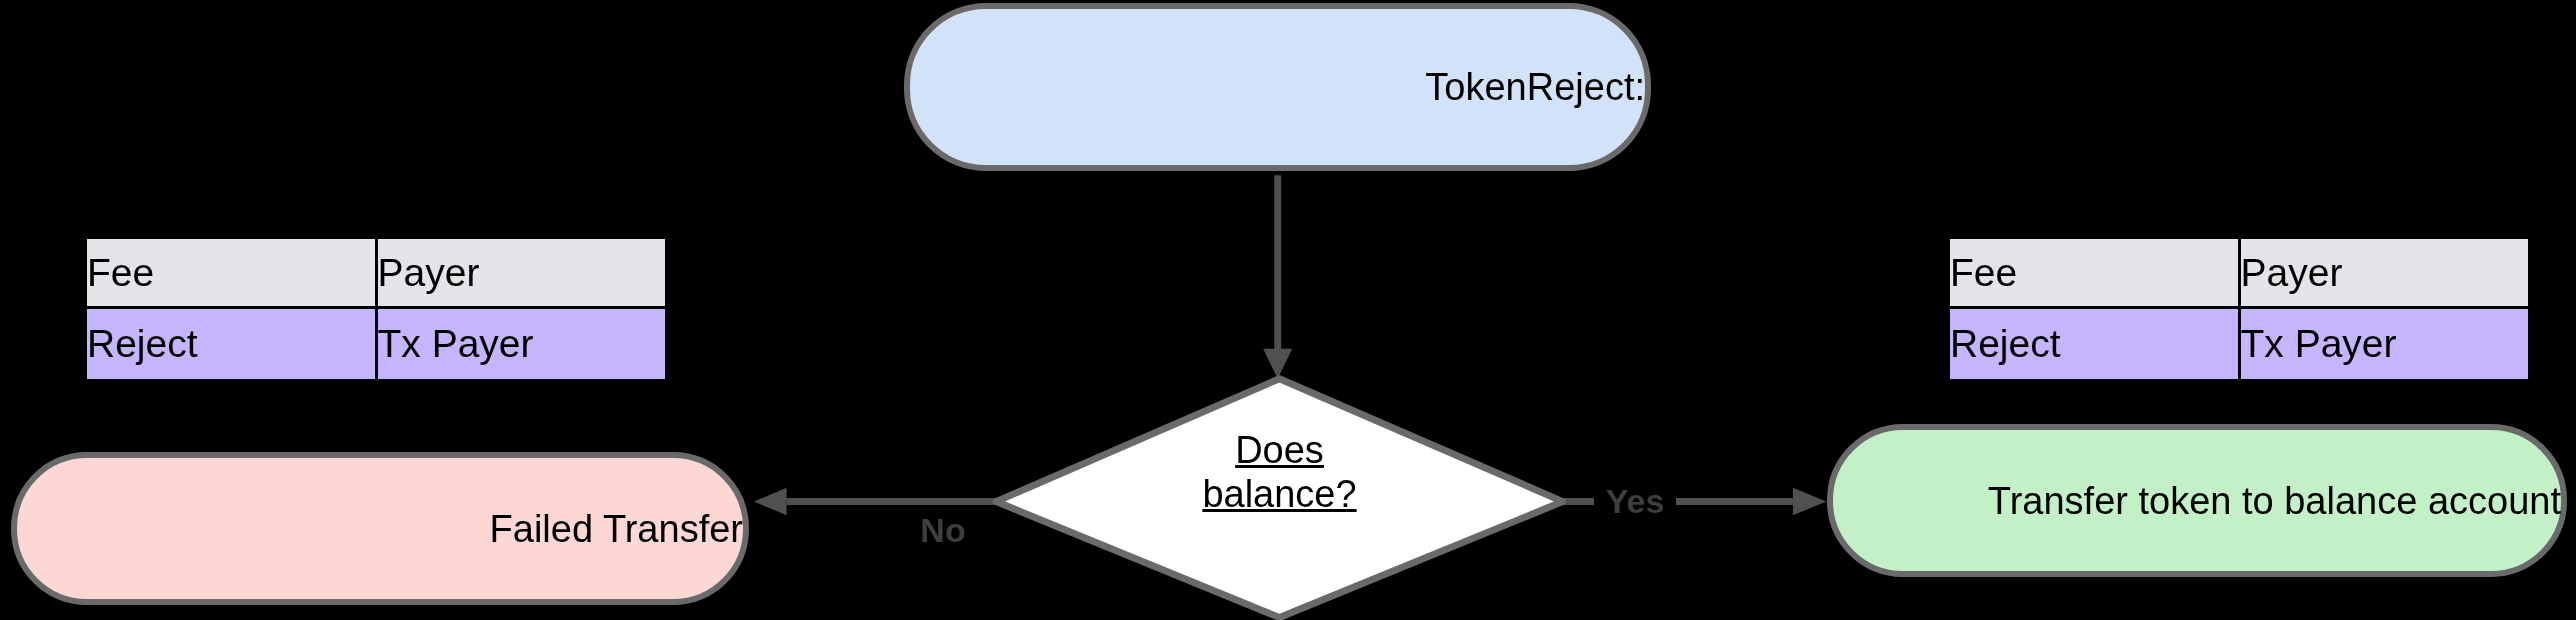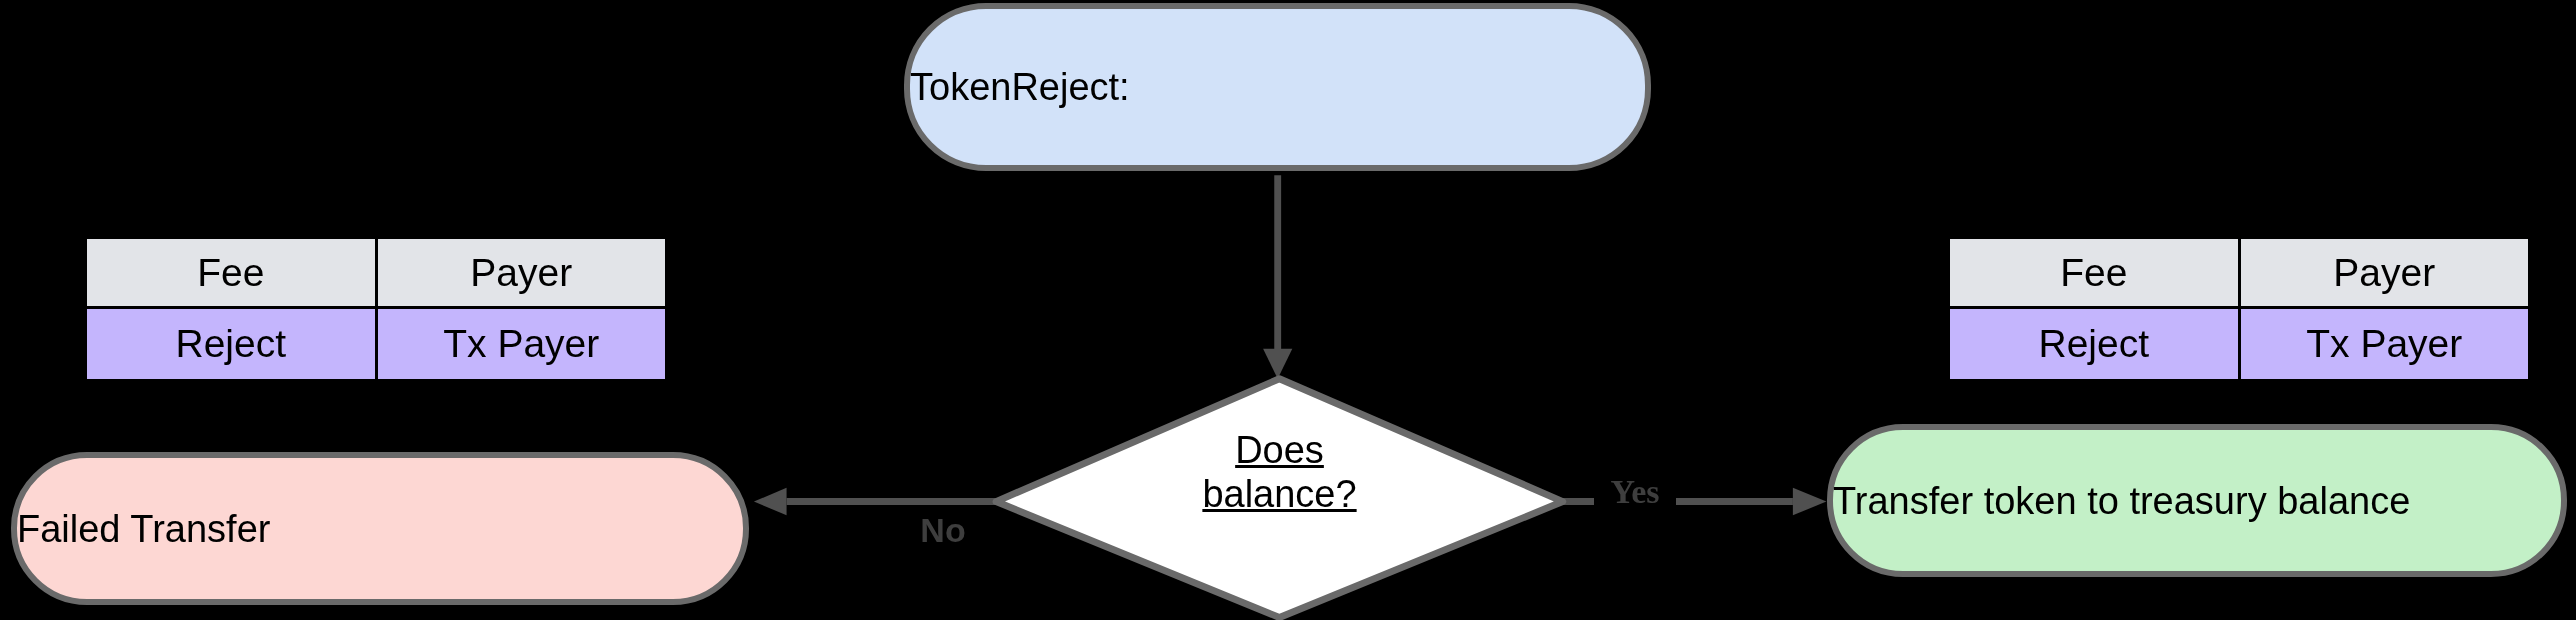--- a/index.html
+++ b/index.html
@@ -20,21 +20,21 @@
   .edge-line { stroke: #505050; stroke-width: 8; fill: none; }
   .edge-head { fill: #505050; stroke: none; }
   .diamond-shape { stroke: #6a6a6a; stroke-width: 8; stroke-linejoin: round; }
 
   .node {
     position: absolute;
     box-sizing: border-box;
     border: 6px solid #6a6a6a;
     display: flex;
     flex-direction: column;
-    align-items: flex-start;
+    align-items: flex-end;
     justify-content: center;
     text-align: center;
     font-size: 38px;
     line-height: 46px;
   }
   .node-start   { left: 904px; top: 3.4px;   width: 747px; height: 168px; border-radius: 82px; }
   .node-failed  { left: 11px;   top: 424px; width: 738px; height: 153px; border-radius: 76px; }
   .node-success { left: 1827px; top: 424px; width: 740px; height: 153px; border-radius: 76px; }
 
   .decision-text {
@@ -49,37 +49,37 @@
   .edge-label {
     position: absolute;
     background: #000;
     color: #3e3e3e;
     font-weight: 700;
     font-size: 34px;
     line-height: 41px;
     text-align: center;
   }
   .label-no  { left: 907px; top: 481px; width: 72px; margin-top: 29px; }
-  .label-yes { left: 1594px; top: 471px; width: 82px; font-family: Liberation Serif, serif; }
+  .label-yes { left: 1594px; top: 481px; width: 82px; }
 
   table.fee-table {
     position: absolute;
     top: 236px;
     width: 584px;
     height: 137px;
     border-collapse: collapse;
     table-layout: fixed;
     font-size: 39px;
   }
   table.fee-table.left  { left: 84px; }
   table.fee-table.right { left: 1947px; }
   .fee-table td {
     width: 50%;
     border: 3.4px solid #000;
-    text-align: center;
+    text-align: left;
     vertical-align: middle;
     padding: 0;
   }
   .fee-table tr.head td { height: 67px; }
   .fee-table tr.body td { height: 70px; background: #c4b5fd; }
 </style>
 </head>
 <body>
 
 <div class="stage" style="background-color: rgb(0, 0, 0);">
@@ -108,21 +108,21 @@
   </div>
 
   <div class="edge-label label-no">No</div>
   <div class="edge-label label-yes">Yes</div>
 
   <div class="node node-failed" style="background-color: rgb(253, 215, 211); margin-top: 28px;">
     <div>Failed Transfer</div>
   </div>
 
   <div class="node node-success" style="background-color: rgb(195, 240, 199);">
-    <div>Transfer token to treasury balance</div>
+    <div>Transfer token to balance account</div>
   </div>
 
   <table class="fee-table left">
     <tbody>
       <tr class="head">
         <td style="background-color: rgb(226, 228, 232);">Fee</td>
         <td style="background-color: rgb(226, 228, 232);">Payer</td>
       </tr>
       <tr class="body">
         <td>Reject</td>

